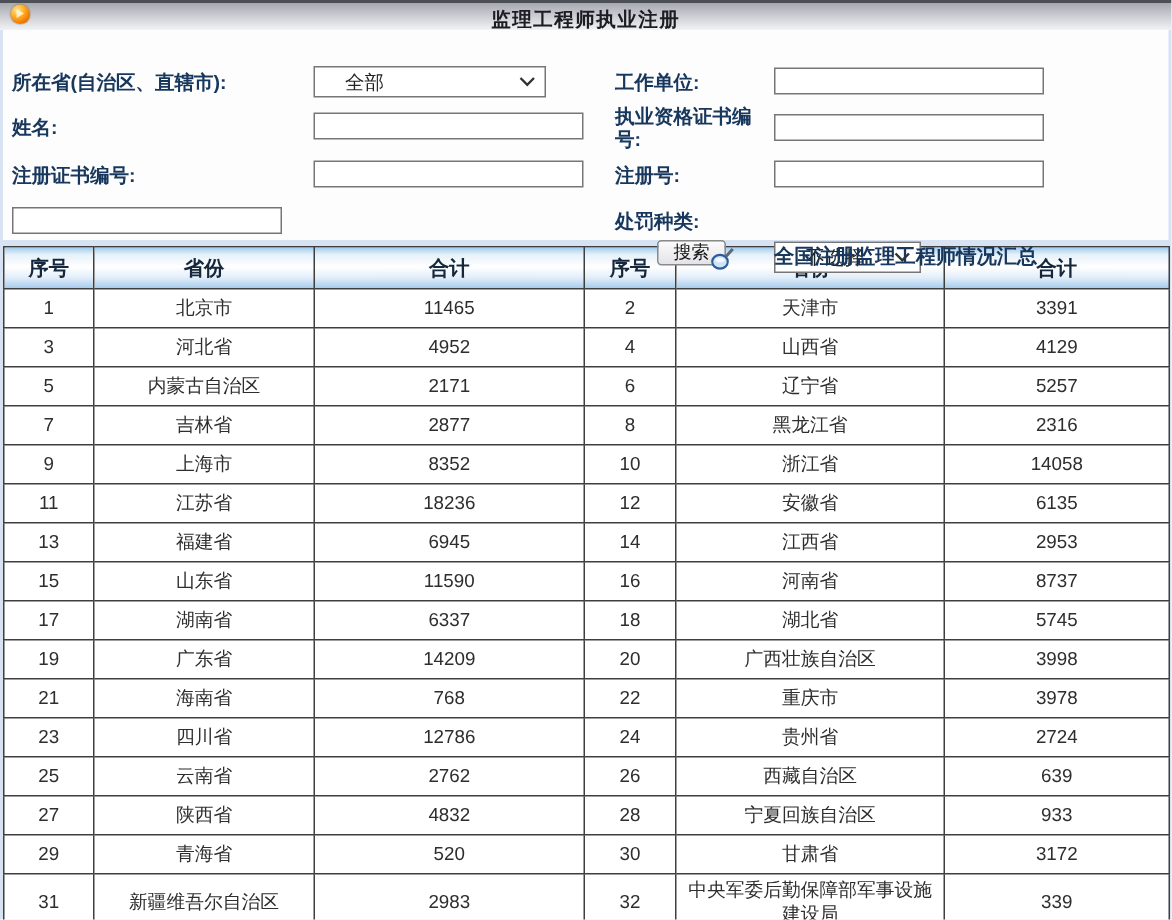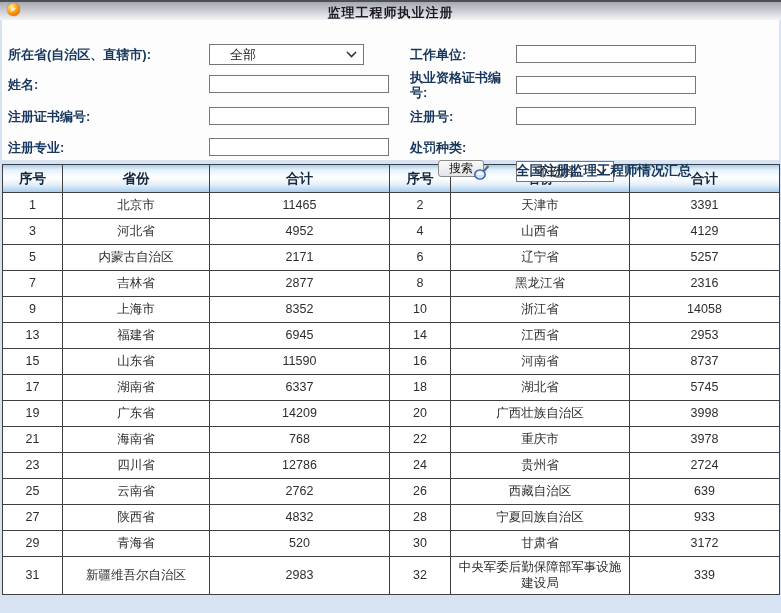--- a/index.html
+++ b/index.html
@@ -112,21 +112,20 @@
       <span class="lbl">姓名:</span>
       <input class="tbox" type="text" value="" style="">
     </div>
 
     <div class="frow l-col" style="left:6px;top:87px;height:18px;">
       <span class="lbl">注册证书编号:</span>
       <input class="tbox" type="text" value="" style="">
     </div>
 
     <div class="frow l-col" style="left:6px;top:118px;height:18px;">
-      <span class="lbl">注册专业:</span>
       <input class="tbox" type="text" value="" style="">
     </div>
 
     <div class="frow r-col" style="left:408px;top:25px;height:18px;">
       <span class="lbl">工作单位:</span>
       <input class="tbox" type="text" value="" style="">
     </div>
 
     <div class="frow r-col" style="left:408px;top:48px;height:34px;">
       <span class="lbl">执业资格证书编号:</span>
@@ -212,20 +211,28 @@
           </tr>
           <tr>
             <td>9</td>
             <td>上海市</td>
             <td>8352</td>
             <td>10</td>
             <td>浙江省</td>
             <td>14058</td>
           </tr>
           <tr>
+            <td>11</td>
+            <td>江苏省</td>
+            <td>18236</td>
+            <td>12</td>
+            <td>安徽省</td>
+            <td>6135</td>
+          </tr>
+          <tr>
             <td>13</td>
             <td>福建省</td>
             <td>6945</td>
             <td>14</td>
             <td>江西省</td>
             <td>2953</td>
           </tr>
           <tr>
             <td>15</td>
             <td>山东省</td>

